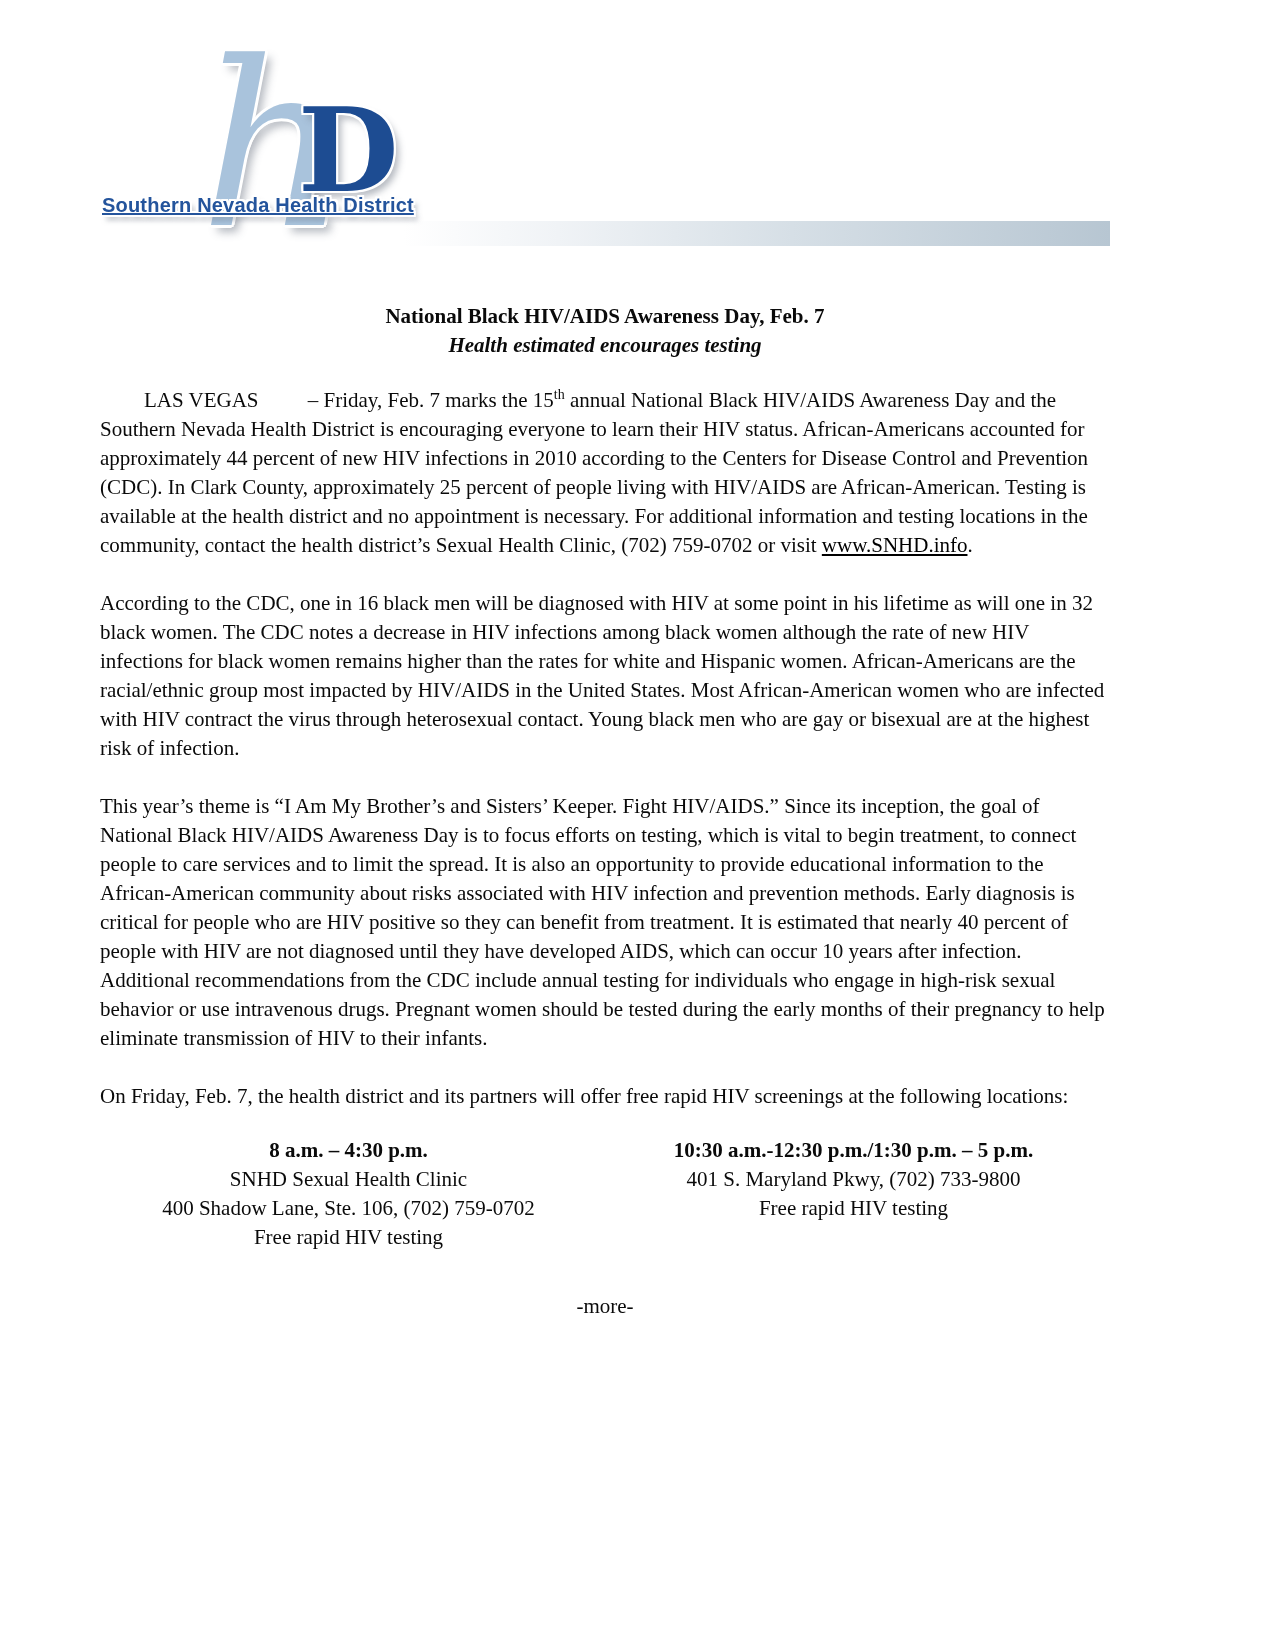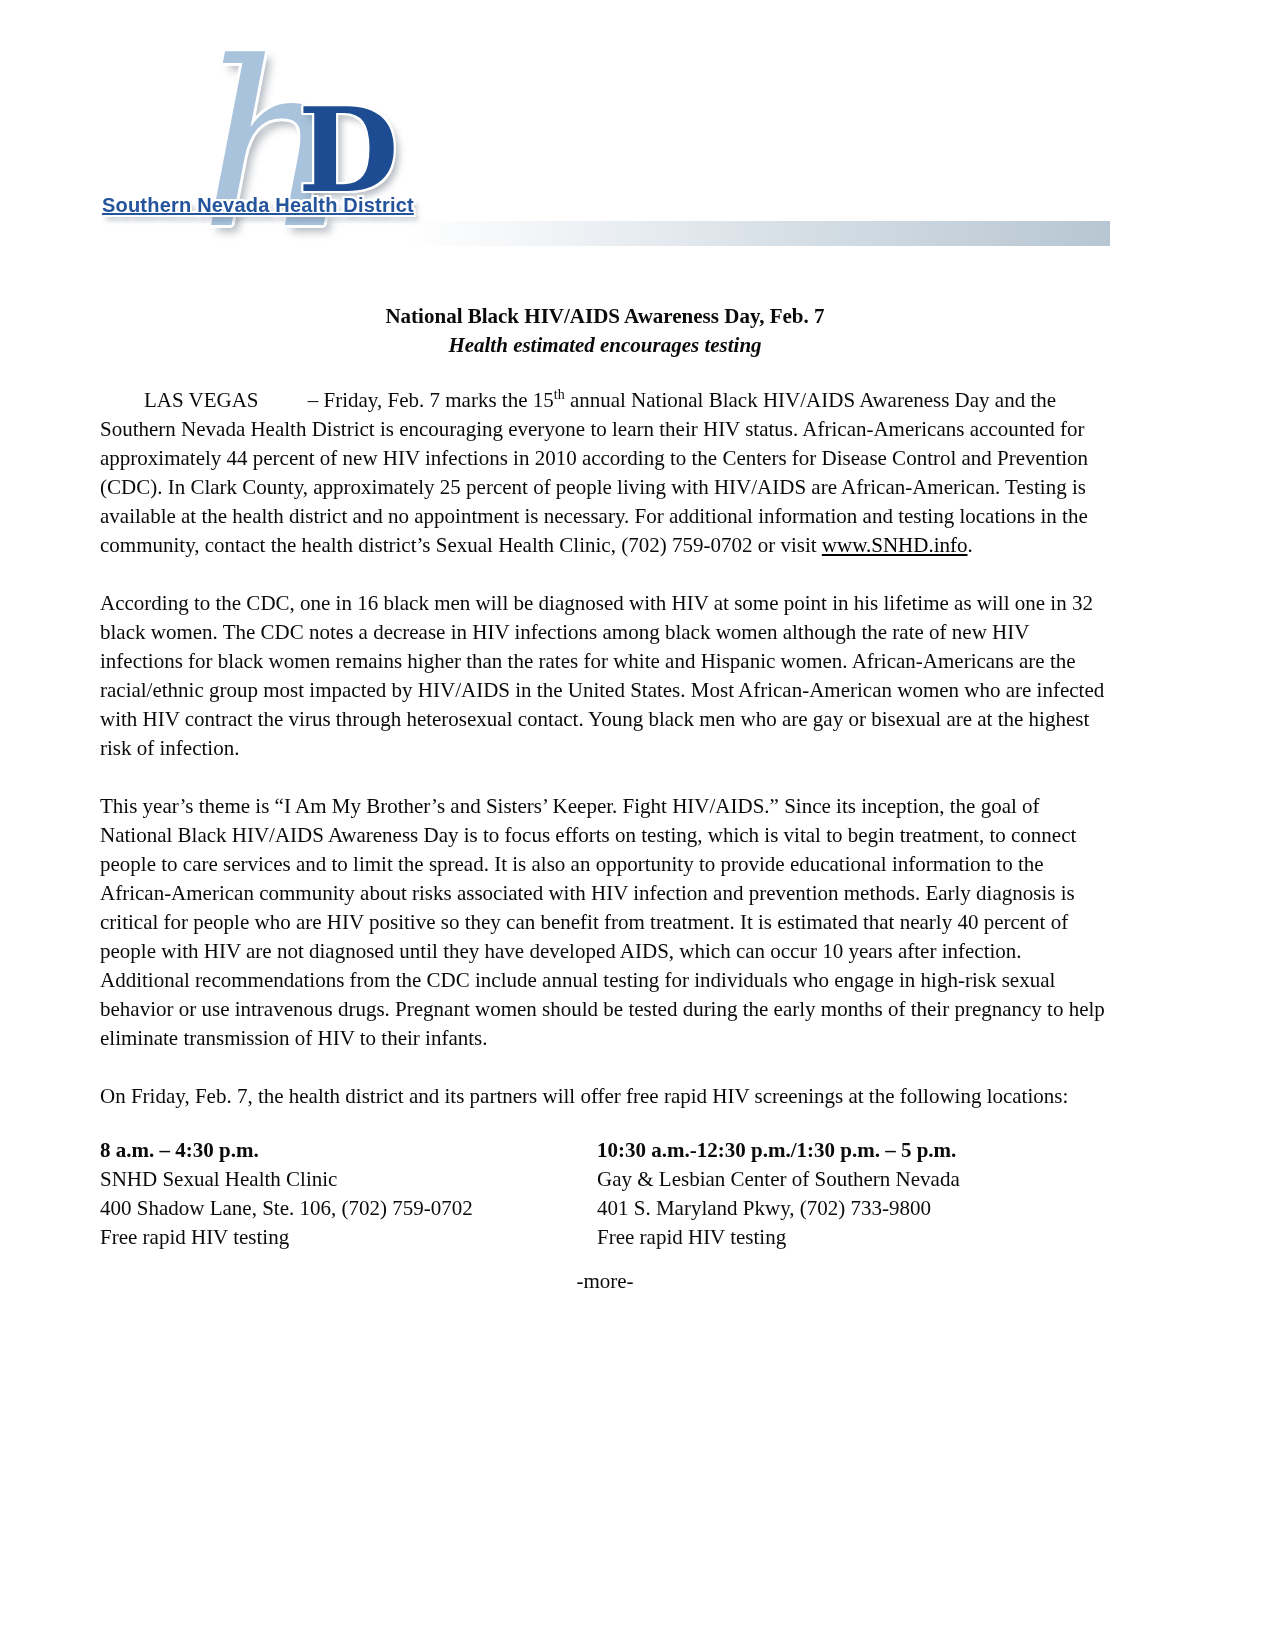--- a/index.html
+++ b/index.html
@@ -67,27 +67,27 @@
   .doc-subtitle{font-weight:700;font-style:italic;}
   .para{margin:0;}
   .para-first{margin-top:26px;}
   .para + .para{margin-top:29px;}
   .bold{font-weight:400;margin-left:44px;}
   sup{font-size:14px;line-height:0;}
   a.link{color:#000000;text-decoration:underline;cursor:pointer;}
 
   
   .locations{display:flex;margin-top:25px;}
-  .loc-col{width:497px;flex:none;}
+  .loc-col{width:497px;flex:none;text-align:center;}
   .loc-col.right{width:513px;}
   .loc-hours{font-weight:700;}
   .loc-line{white-space:nowrap;}
 
   
-  .more-line{margin-top:15px;text-align:center;}
+  .more-line{margin-top:40px;text-align:center;}
 </style>
 </head>
 <body>
 
 <div class="logo">
   <span class="h-glyph">h</span>
   <span class="d-glyph">D</span>
   <span class="tagline">Southern Nevada Health District</span>
 </div>
 
@@ -111,21 +111,20 @@
 
   <div class="locations">
     <div class="loc-col">
       <div class="loc-line loc-hours">8 a.m. – 4:30 p.m.</div>
       <div class="loc-line">SNHD Sexual Health Clinic</div>
       <div class="loc-line">400 Shadow Lane, Ste. 106, (702) 759-0702</div>
       <div class="loc-line">Free rapid HIV testing</div>
     </div>
     <div class="loc-col right">
       <div class="loc-line loc-hours">10:30 a.m.-12:30 p.m./1:30 p.m. – 5 p.m.</div>
-      <div class="loc-line">Gay &amp; Lesbian Center of Southern Nevada</div>
       <div class="loc-line">401 S. Maryland Pkwy, (702) 733-9800</div>
       <div class="loc-line">Free rapid HIV testing</div>
     </div>
   </div>
 
   <div class="more-line">-more-</div>
 
 </div>
 
 </body></html>

